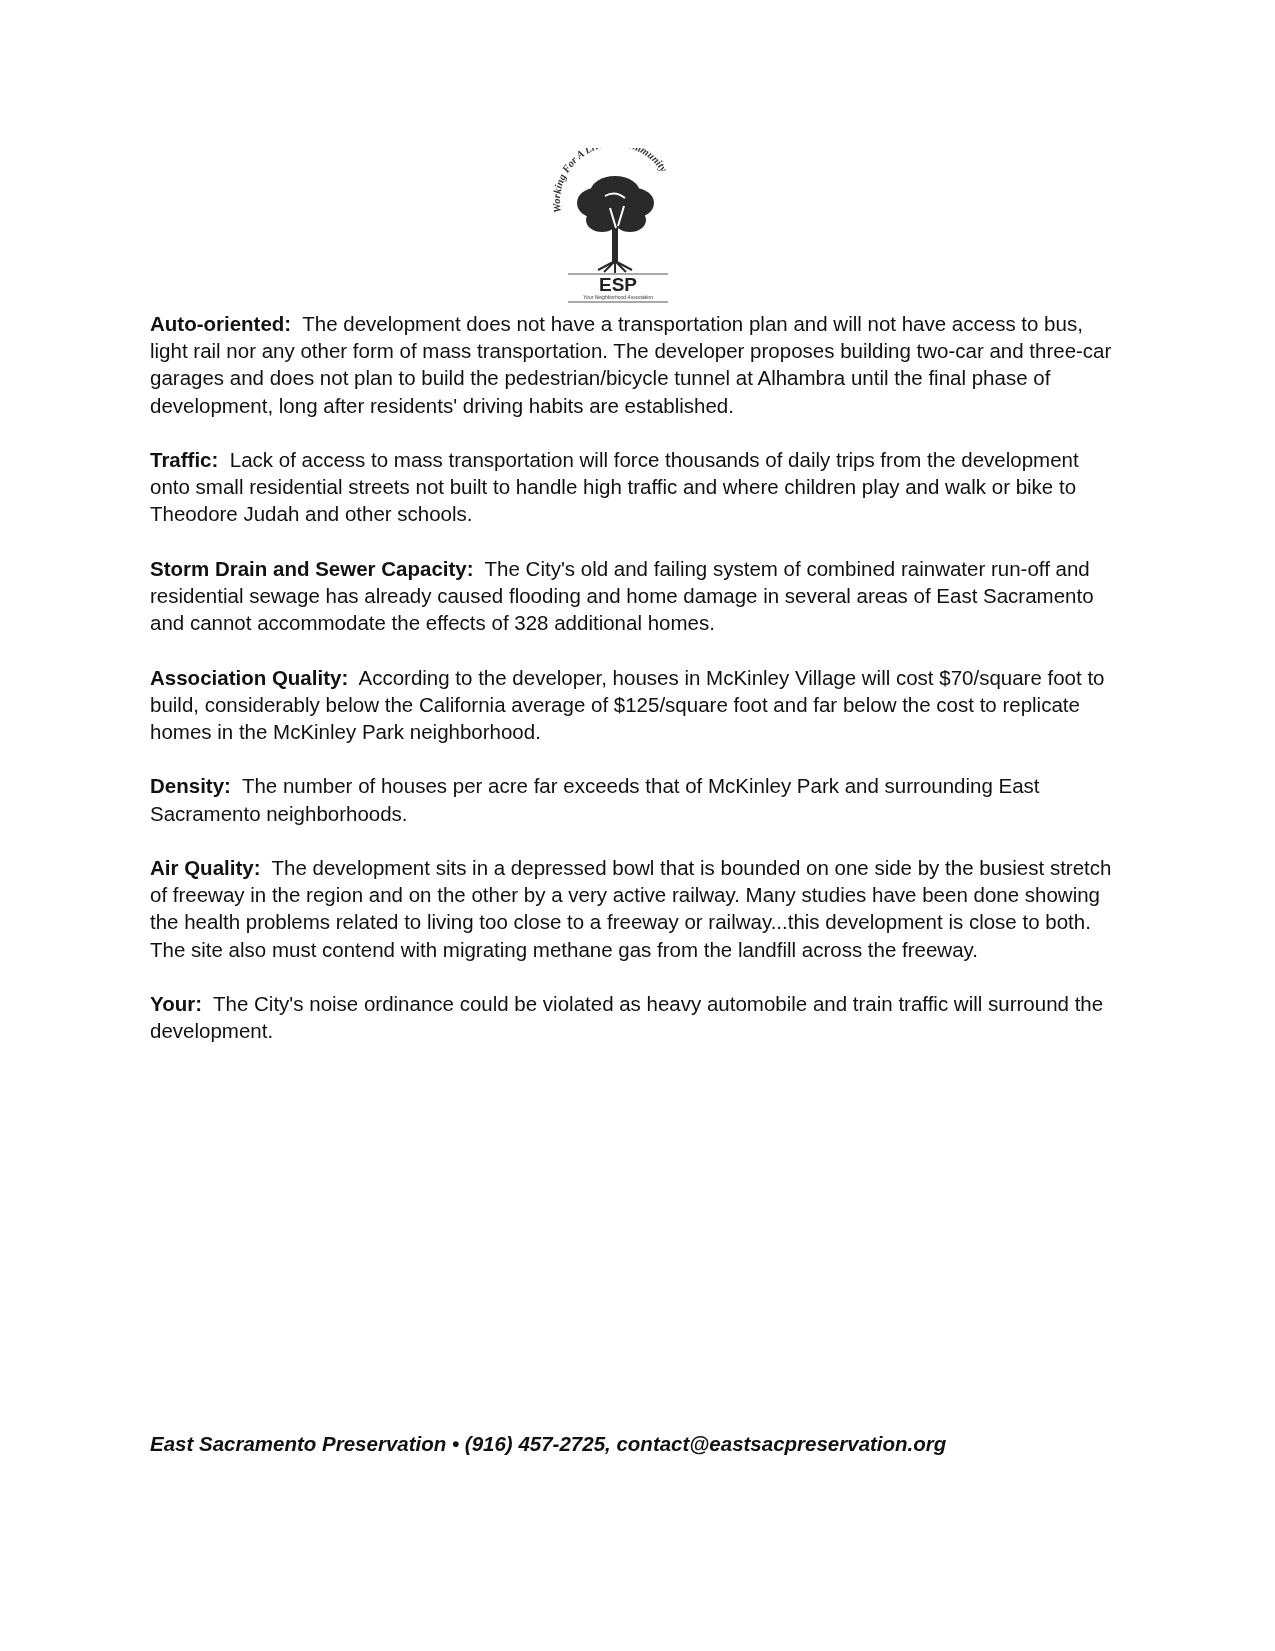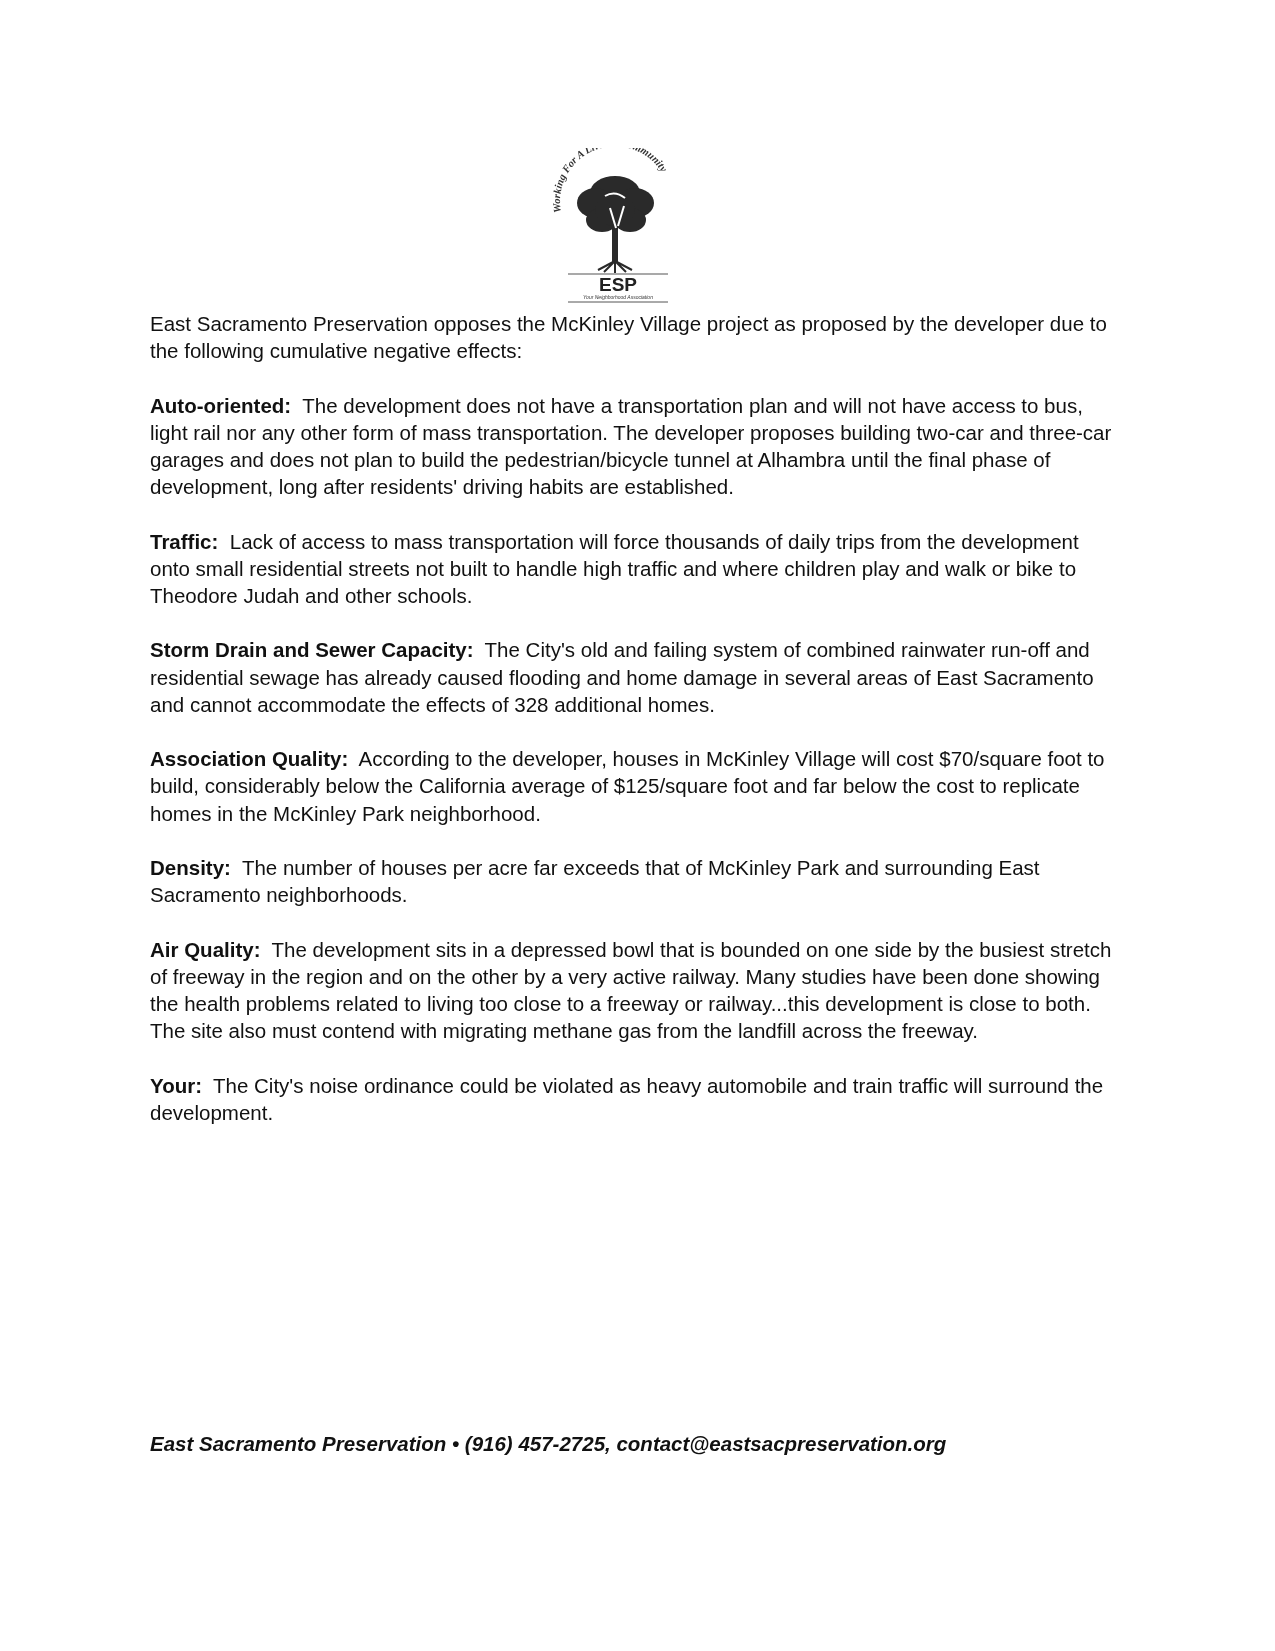--- a/index.html
+++ b/index.html
@@ -41,21 +41,20 @@
       <path d="M84,58 L78,78"></path>
     </g>
     <line x1="28" y1="126" x2="128" y2="126" stroke="#555" stroke-width="1.2"></line>
     <text x="78" y="143" text-anchor="middle" font-family="Liberation Sans, sans-serif" font-weight="bold" font-size="19" fill="#222">ESP</text>
     <text x="78" y="151" text-anchor="middle" font-family="Liberation Sans, sans-serif" font-style="italic" font-size="5" fill="#333">Your Neighborhood Association</text>
     <line x1="28" y1="154" x2="128" y2="154" stroke="#555" stroke-width="1"></line>
   </svg>
 </div>
 
 <div class="body-text">
-  <p>East Sacramento Preservation opposes the McKinley Village project as proposed by the developer due to the following cumulative negative effects:</p>
   <p><b>Auto-oriented:</b>&nbsp; <span>The development does not have a transportation plan and will not have access to bus, light rail nor any other form of mass transportation.  The developer proposes building two-car and three-car garages and does not plan to build the pedestrian/bicycle tunnel at Alhambra until the final phase of development, long after residents' driving habits are established.</span></p>
   <p><b>Traffic:</b>&nbsp; <span>Lack of access to mass transportation will force thousands of daily trips from the development onto small residential streets not built to handle high traffic and where children play and walk or bike to Theodore Judah and other schools.</span></p>
   <p><b>Storm Drain and Sewer Capacity:</b>&nbsp; <span>The City's old and failing system of combined rainwater run-off and residential sewage has already caused flooding and home damage in several areas of East Sacramento and cannot accommodate the effects of 328 additional homes.</span></p>
   <p><b>Association Quality:</b>&nbsp; <span> According to the developer, houses in McKinley Village will cost $70/square foot to build, considerably below the California average of $125/square foot and far below the cost to replicate homes in the McKinley Park neighborhood.</span></p>
   <p><b>Density:</b>&nbsp; <span>The number of houses per acre far exceeds that of McKinley Park and surrounding East Sacramento neighborhoods.</span></p>
   <p><b>Air Quality:</b>&nbsp; <span>The development sits in a depressed bowl that is bounded on one side by the busiest stretch of freeway in the region and on the other by a very active railway.  Many studies have been done showing the health problems related to living too close to a freeway or railway...this development is close to both.  The site also must contend with migrating methane gas from the landfill across the freeway.</span></p>
   <p><b>Your:</b>&nbsp; <span>The City's noise ordinance could be violated as heavy automobile and train traffic will surround the development.</span></p>
 </div>
 
 <div class="footer">

